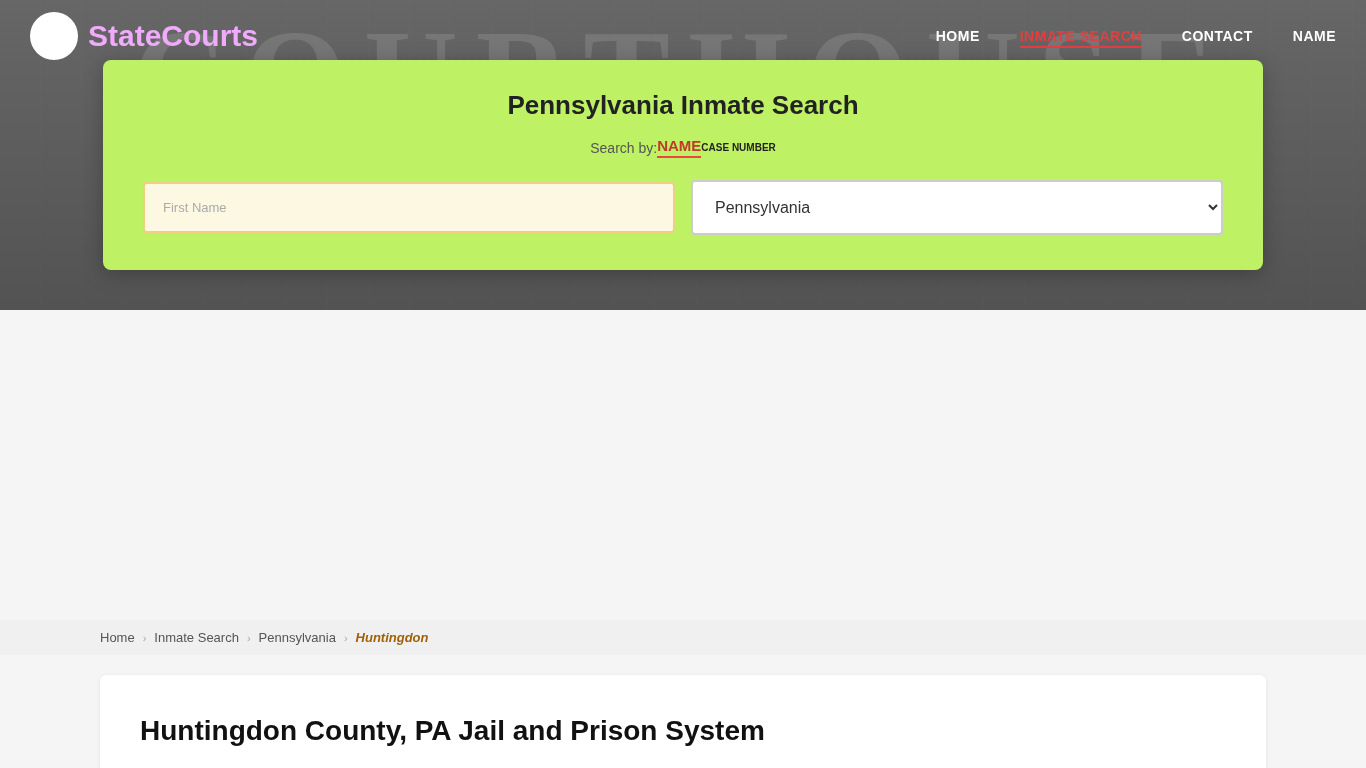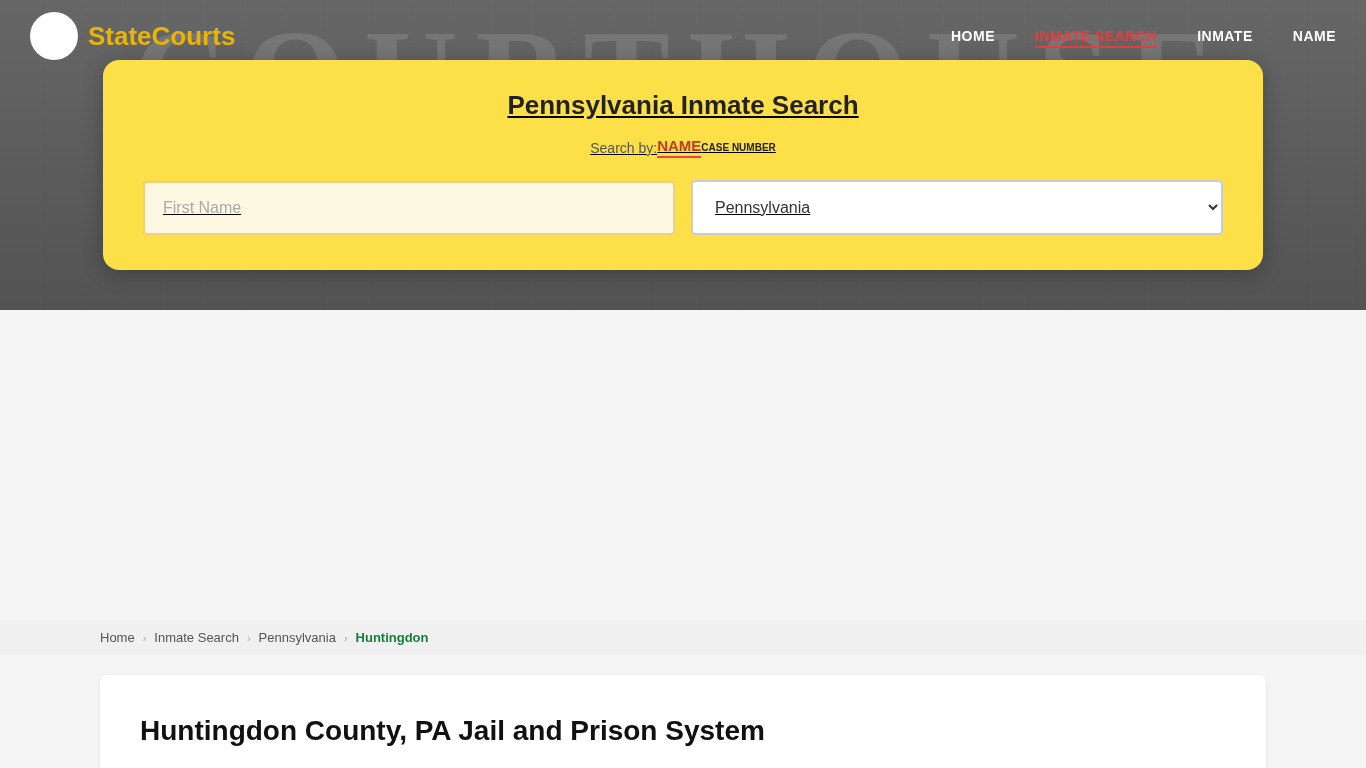--- a/index.html
+++ b/index.html
@@ -53,23 +53,23 @@
       width: 48px;
       height: 48px;
       border-radius: 50%;
       background: white;
       display: flex;
       align-items: center;
       justify-content: center;
       font-size: 22px;
     }
     .logo-text {
-      font-size: 26px;
-      font-weight: bold;
-      color: #eab308;
+      font-size: 30px;
+      font-weight: bold;
+      color: #f0abfc;
     }
     .nav-links {
       margin-left: auto;
       display: flex;
       gap: 40px;
       list-style: none;
     }
     .nav-links a {
       color: white;
       text-decoration: none;
@@ -82,27 +82,26 @@
       border-bottom: 2px solid #e53e3e;
       padding-bottom: 2px;
     }
 
     
     .search-card {
       position: absolute;
       top: 60px;
       left: 50%;
       transform: translateX(-50%);
-      background: #fde047;
-      border-radius: 16px;
+      background: #bef264;
+      border-radius: 8px;
       padding: 30px 40px 35px;
       width: 1160px;
       box-shadow: 0 4px 20px rgba(0,0,0,0.25);
       z-index: 20;
-      text-decoration: underline;
     }
     .search-card-title {
       text-align: center;
       font-size: 26px;
       font-weight: bold;
       color: #222;
       margin-bottom: 16px;
     }
     .search-tabs {
       display: flex;
@@ -131,21 +130,21 @@
       text-transform: uppercase;
     }
     .search-inputs {
       display: flex;
       gap: 16px;
       align-items: center;
     }
     .search-inputs input {
       flex: 1;
       padding: 16px 18px;
-      font-size: 16px;
+      font-size: 13px;
       border: 2px solid #f0d080;
       border-radius: 4px;
       background: #fdf8e1;
       color: #aaa;
       outline: none;
     }
     .search-inputs input::placeholder {
       color: #aaa;
     }
     .state-select {
@@ -186,21 +185,22 @@
     .breadcrumb-bar a {
       color: #555;
       text-decoration: none;
     }
     .breadcrumb-bar .chevron {
       color: #aaa;
       font-size: 11px;
     }
     .breadcrumb-bar .current {
       font-weight: bold;
-      color: #15803d;
+      color: #a16207;
+      font-style: italic;
     }
 
     
     .main-content {
       background: white;
       margin: 20px 100px;
       border-radius: 6px;
       padding: 40px 40px 50px;
       box-shadow: 0 1px 4px rgba(0,0,0,0.08);
     }
@@ -225,21 +225,21 @@
   <div class="courthouse-text">COURTHOUSE</div>
 
   <nav class="top-nav">
     <a class="logo-area" href="#">
       <div class="logo-icon">🏛</div>
       <span class="logo-text">StateCourts</span>
     </a>
     <ul class="nav-links">
       <li><a href="#">HOME</a></li>
       <li><a href="#" class="active">INMATE SEARCH</a></li>
-      <li><a href="#">INMATE</a></li>
+      <li><a href="#">CONTACT</a></li>
       <li><a href="#">NAME</a></li>
     </ul>
   </nav>
 
   <div class="search-card">
     <h1 class="search-card-title">Pennsylvania Inmate Search</h1>
     <div class="search-tabs">
       <span class="search-by-label">Search by:</span>
       <span class="tab-name">NAME</span>
       <span class="tab-case">CASE NUMBER</span>

